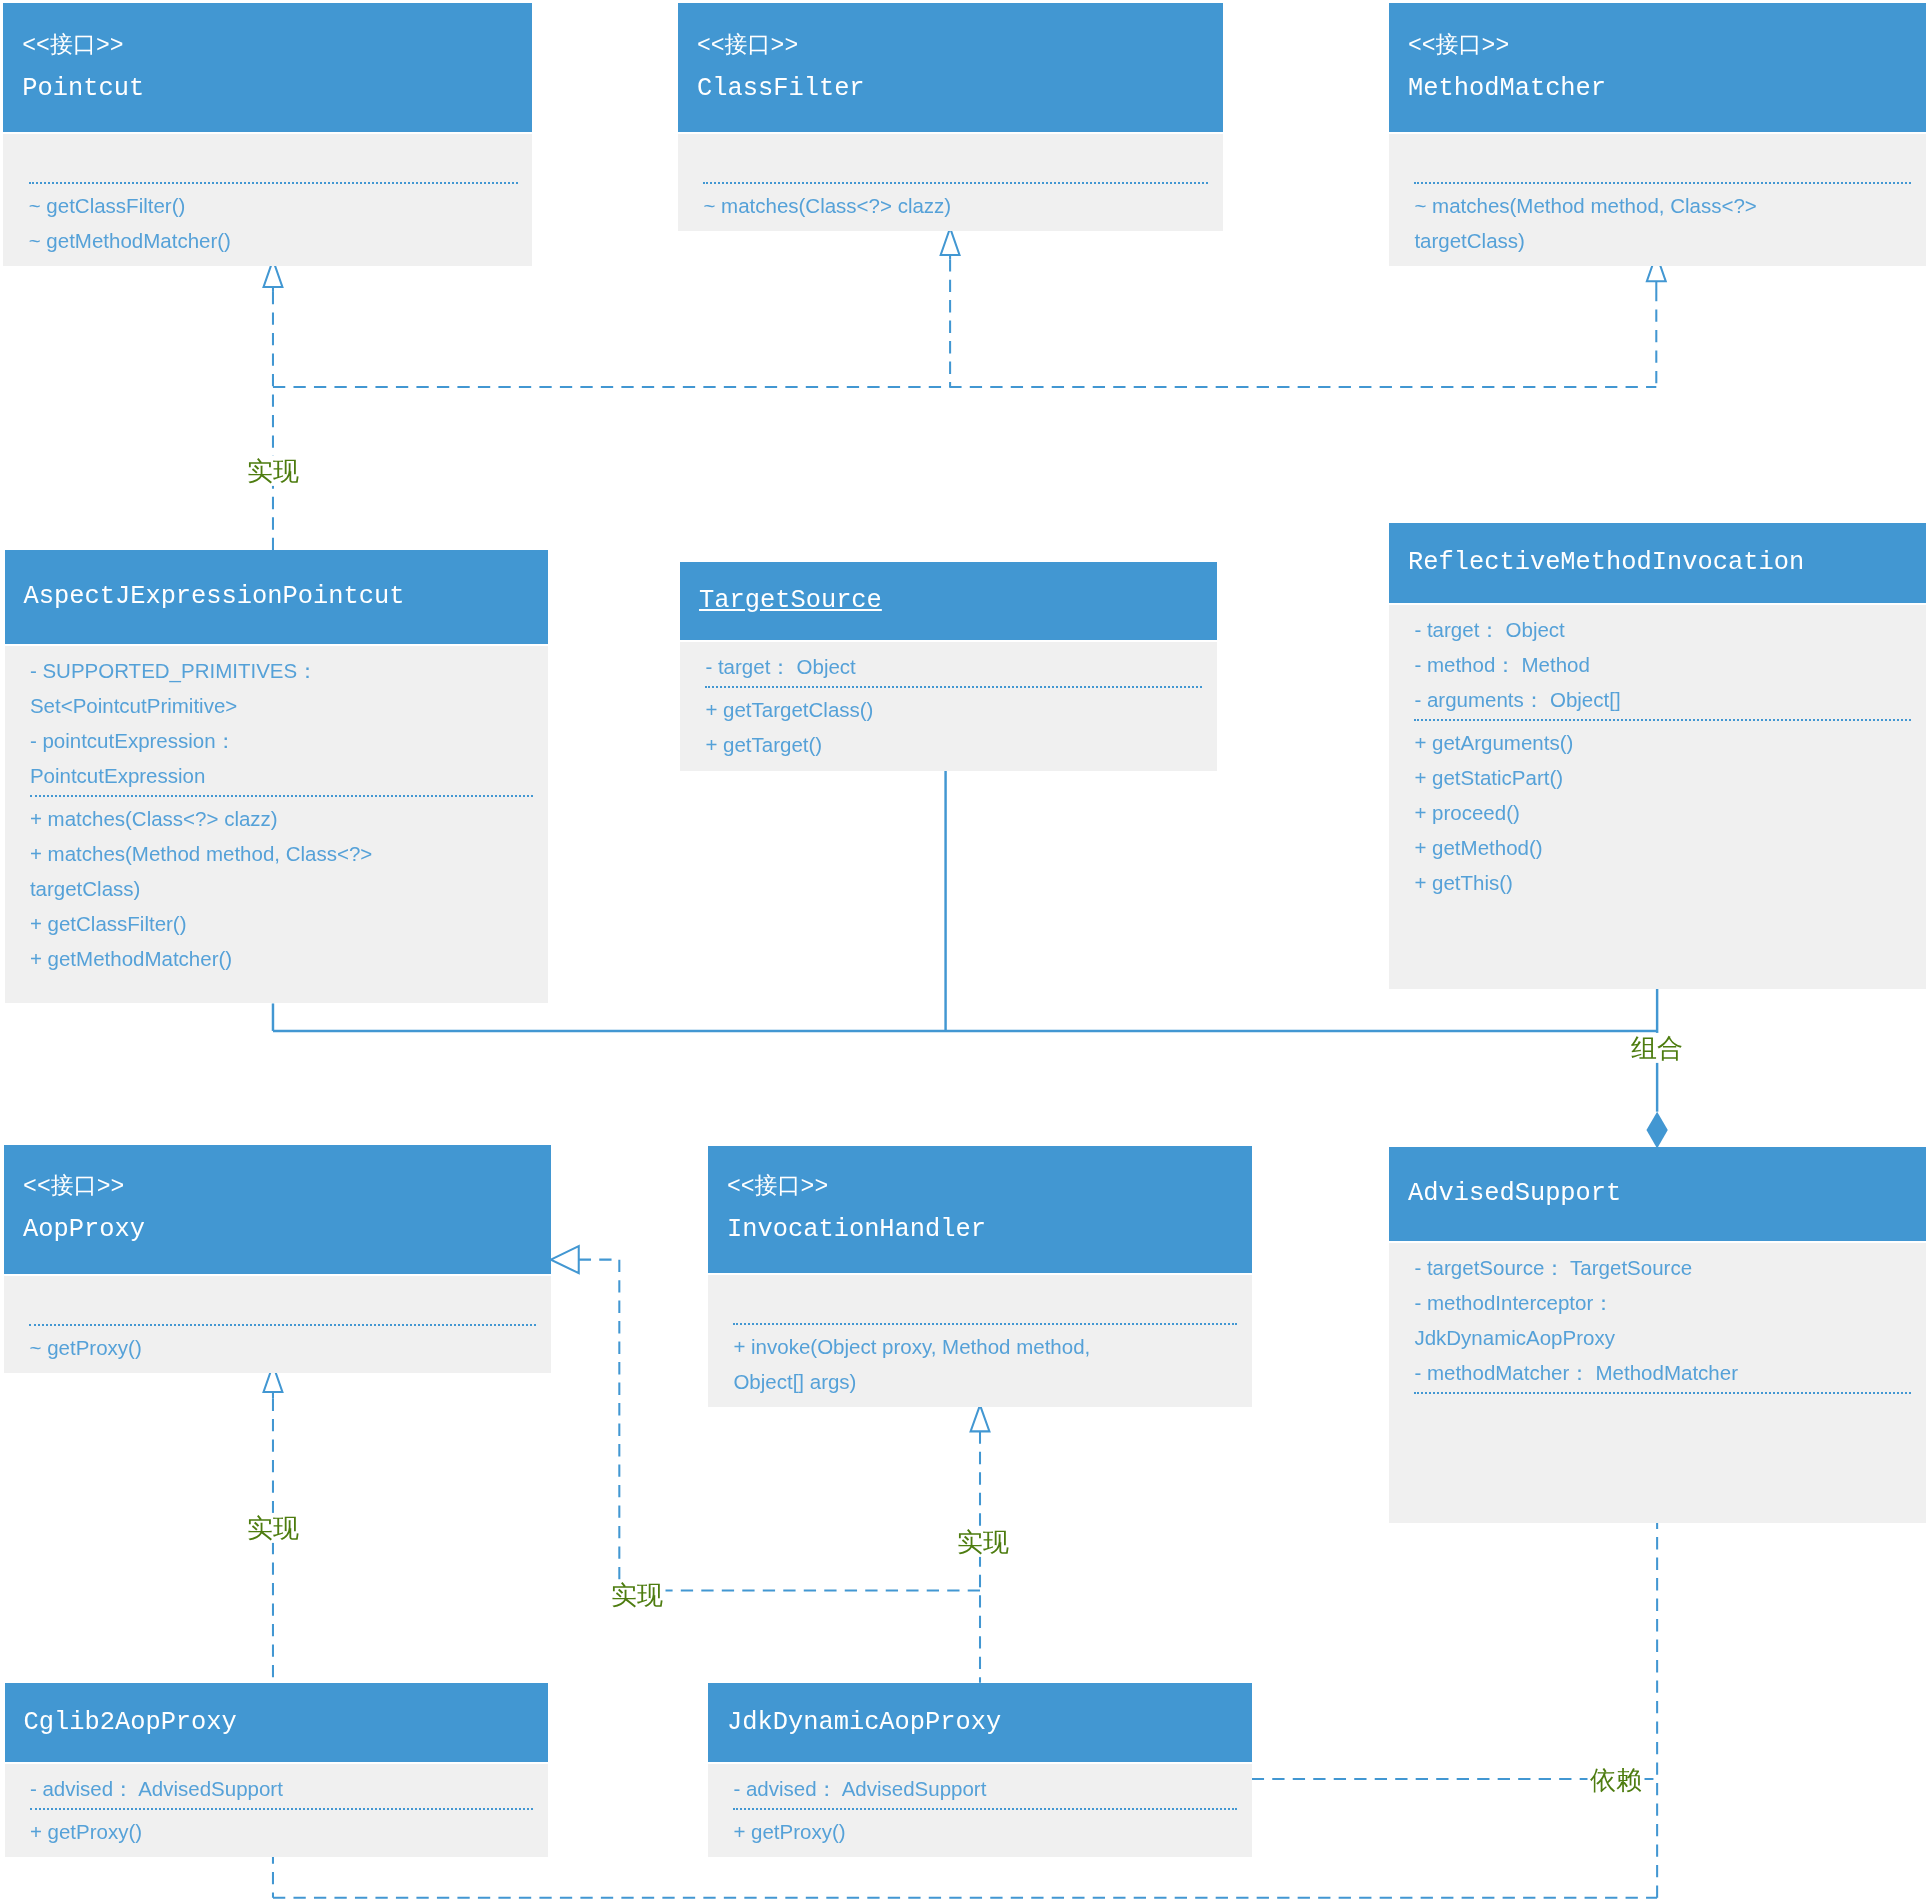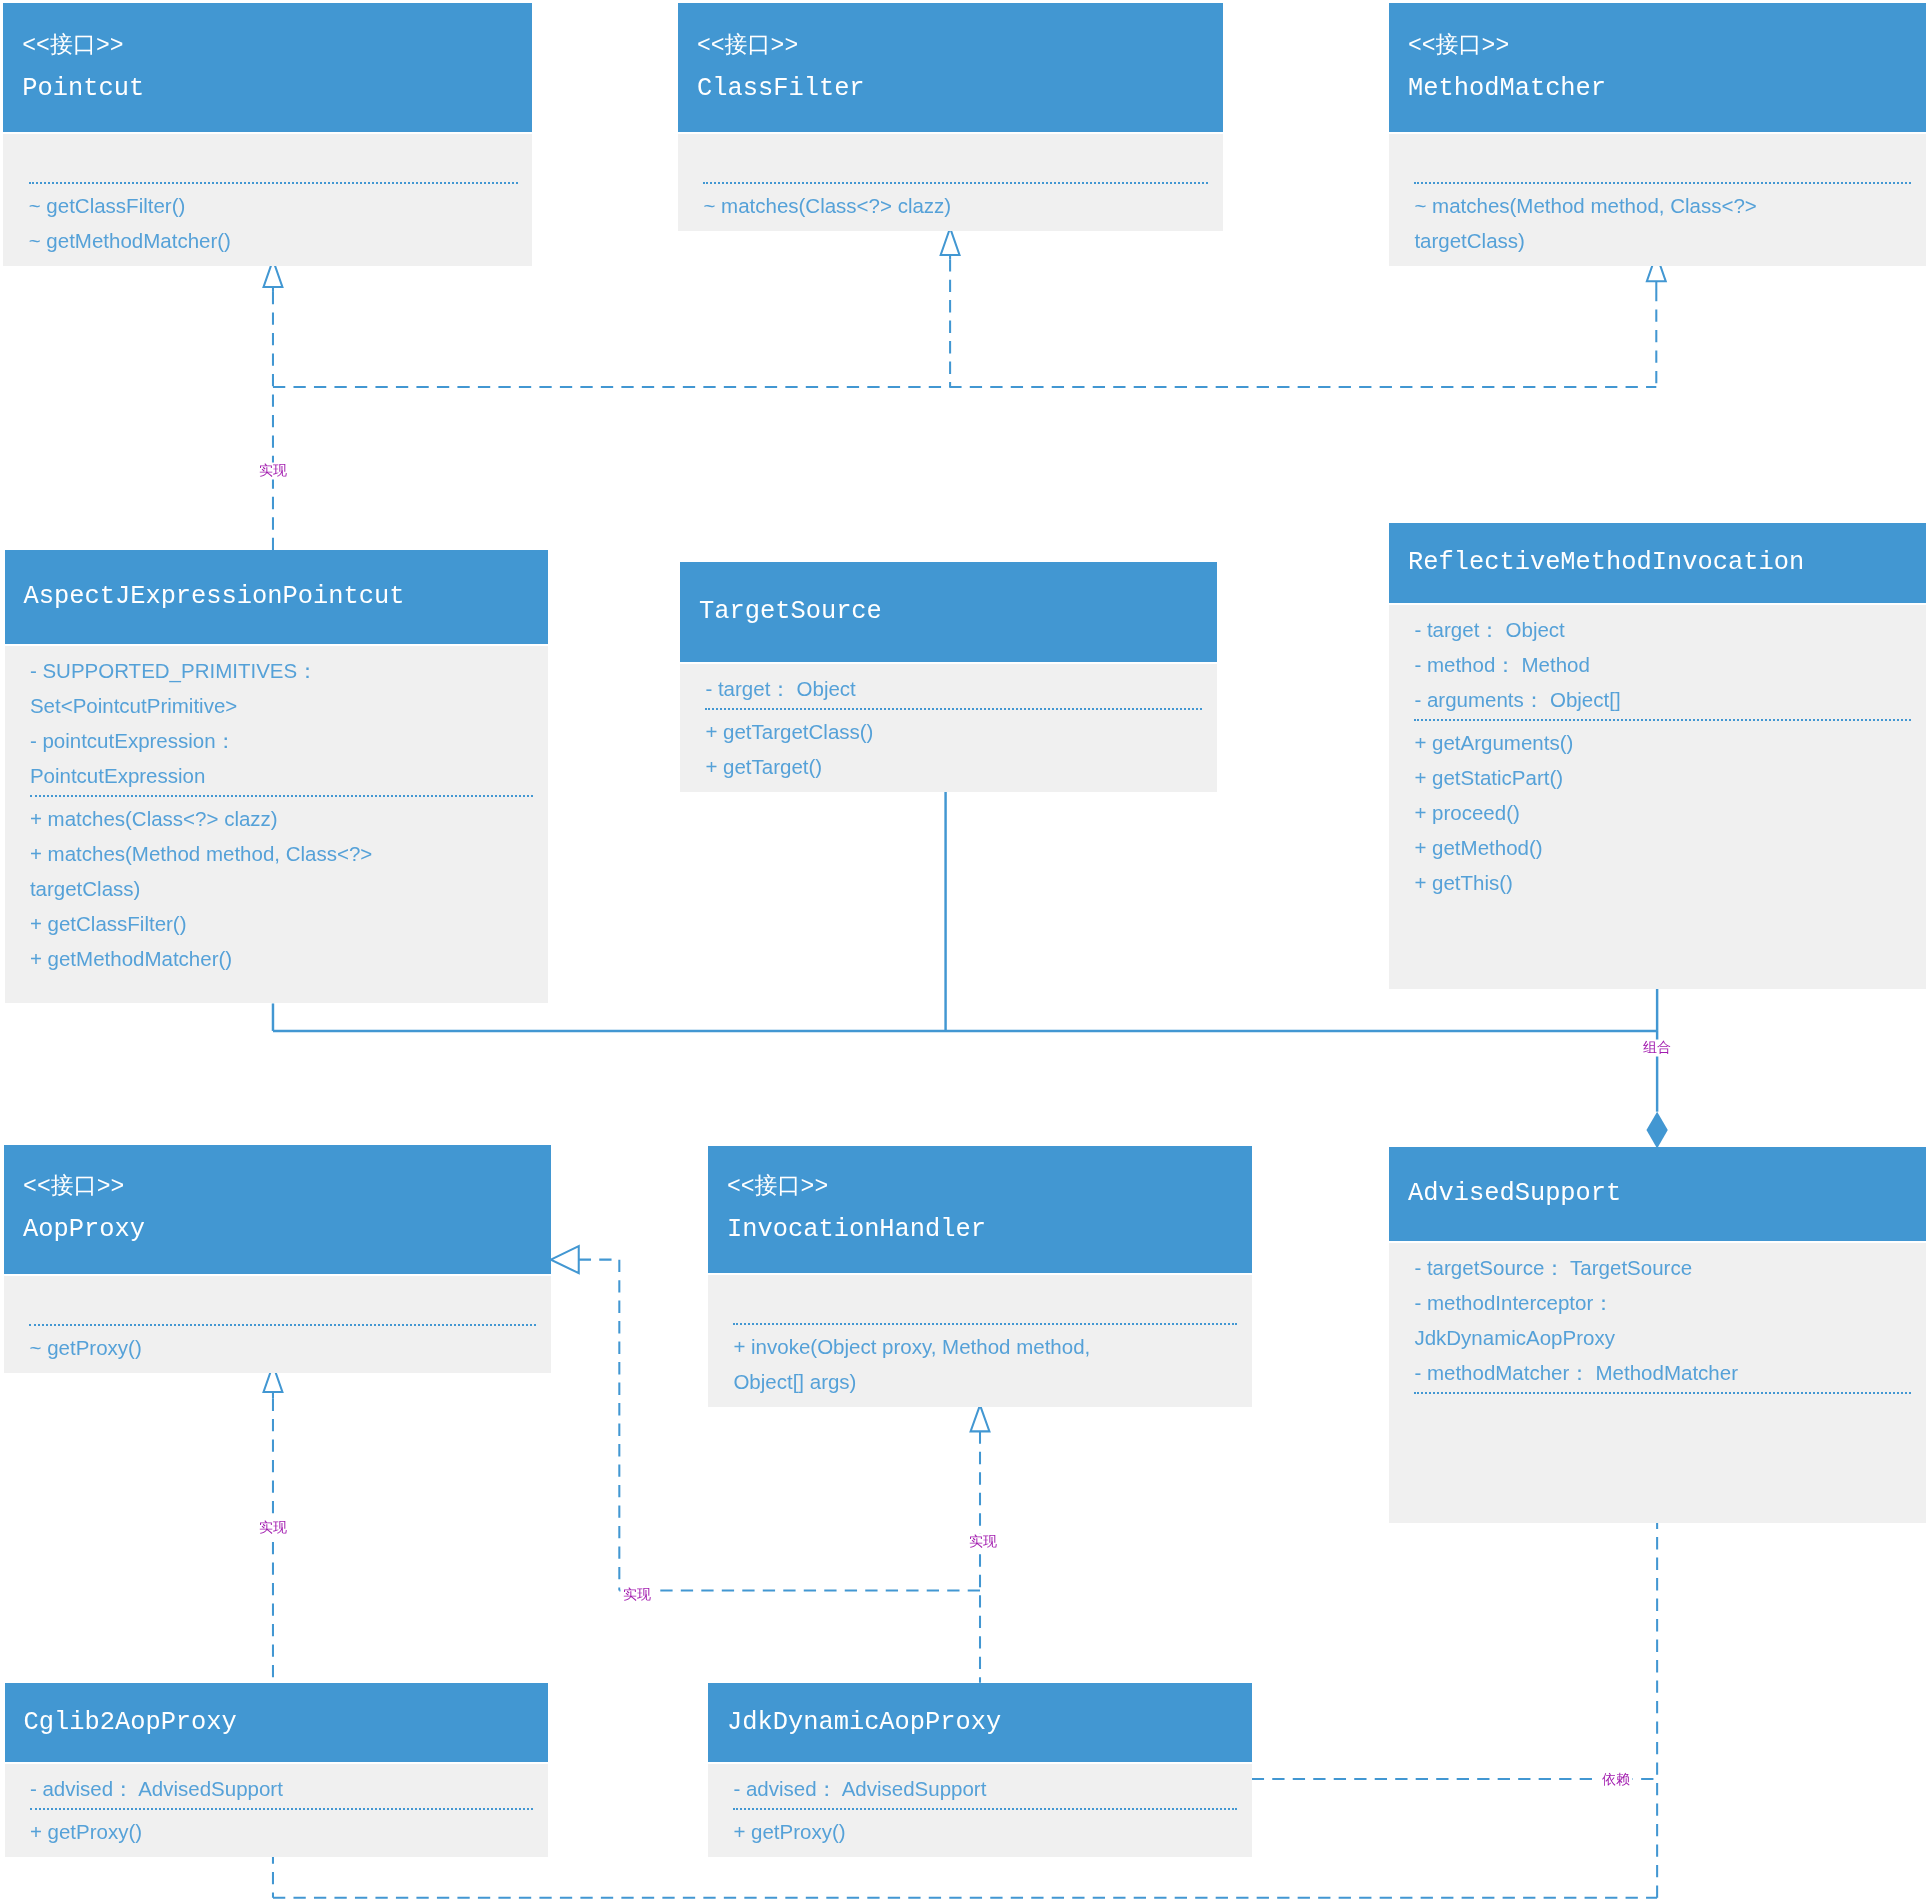--- a/index.html
+++ b/index.html
@@ -16,23 +16,23 @@
   .uml-header .title{font-size:25.4px;line-height:1;}
   .uml-body{background:#f0f0f0;flex:1 1 auto;margin-top:2px;display:flex;flex-direction:column;
             padding:6.6px 14.8px 7.4px 25.4px;box-sizing:border-box;
             color:#55a1d8;font-size:20.5px;line-height:35px;}
   .attrs{flex:0 0 auto;border-bottom:2px dotted var(--blue);padding-bottom:2.5px;}
   .attrs.empty{min-height:39px;}
   .methods{flex:1 1 auto;padding-top:4.1px;}
   .member-line{white-space:nowrap;}
 
   .edge-label{position:absolute;transform:translate(-50%,-50%);
-              font-size:14px;line-height:1.1;color:#a21caf;background:#ffffff;
+              font-size:26px;line-height:1.1;color:#4d7c0f;background:#ffffff;
               padding:0.8px 2.5px;white-space:nowrap;
-              font-family:Liberation Mono, monospace;}
+              font-family:Liberation Sans, sans-serif;}
 </style>
 </head>
 <body>
 
 <div class="canvas" style="--blue:#4297d2;">
 
   <svg class="connectors" viewBox="0 0 4699 4640">
 
     <g stroke="#4297d2" stroke-width="5" fill="none" stroke-dasharray="30 20">
       <path d="M666,712 V1342"></path>
@@ -145,21 +145,21 @@
         <div class="member-line">+ matches(Class&lt;?&gt; clazz)</div>
         <div class="member-line">+ matches(Method method, Class&lt;?&gt;</div>
         <div class="member-line">targetClass)</div>
         <div class="member-line">+ getClassFilter()</div>
         <div class="member-line">+ getMethodMatcher()</div>
       </div>
     </div>
   </div>
 
   <div class="uml-class" style="left:680px;top:562px;width:537px;height:209px;">
-    <div class="uml-header" style="height:100px;">
+    <div class="uml-header" style="height:78px;text-decoration:underline;">
       <div class="title">TargetSource</div>
     </div>
     <div class="uml-body">
       <div class="attrs">
         <div class="member-line">- target： Object</div>
       </div>
       <div class="methods">
         <div class="member-line">+ getTargetClass()</div>
         <div class="member-line">+ getTarget()</div>
       </div>

